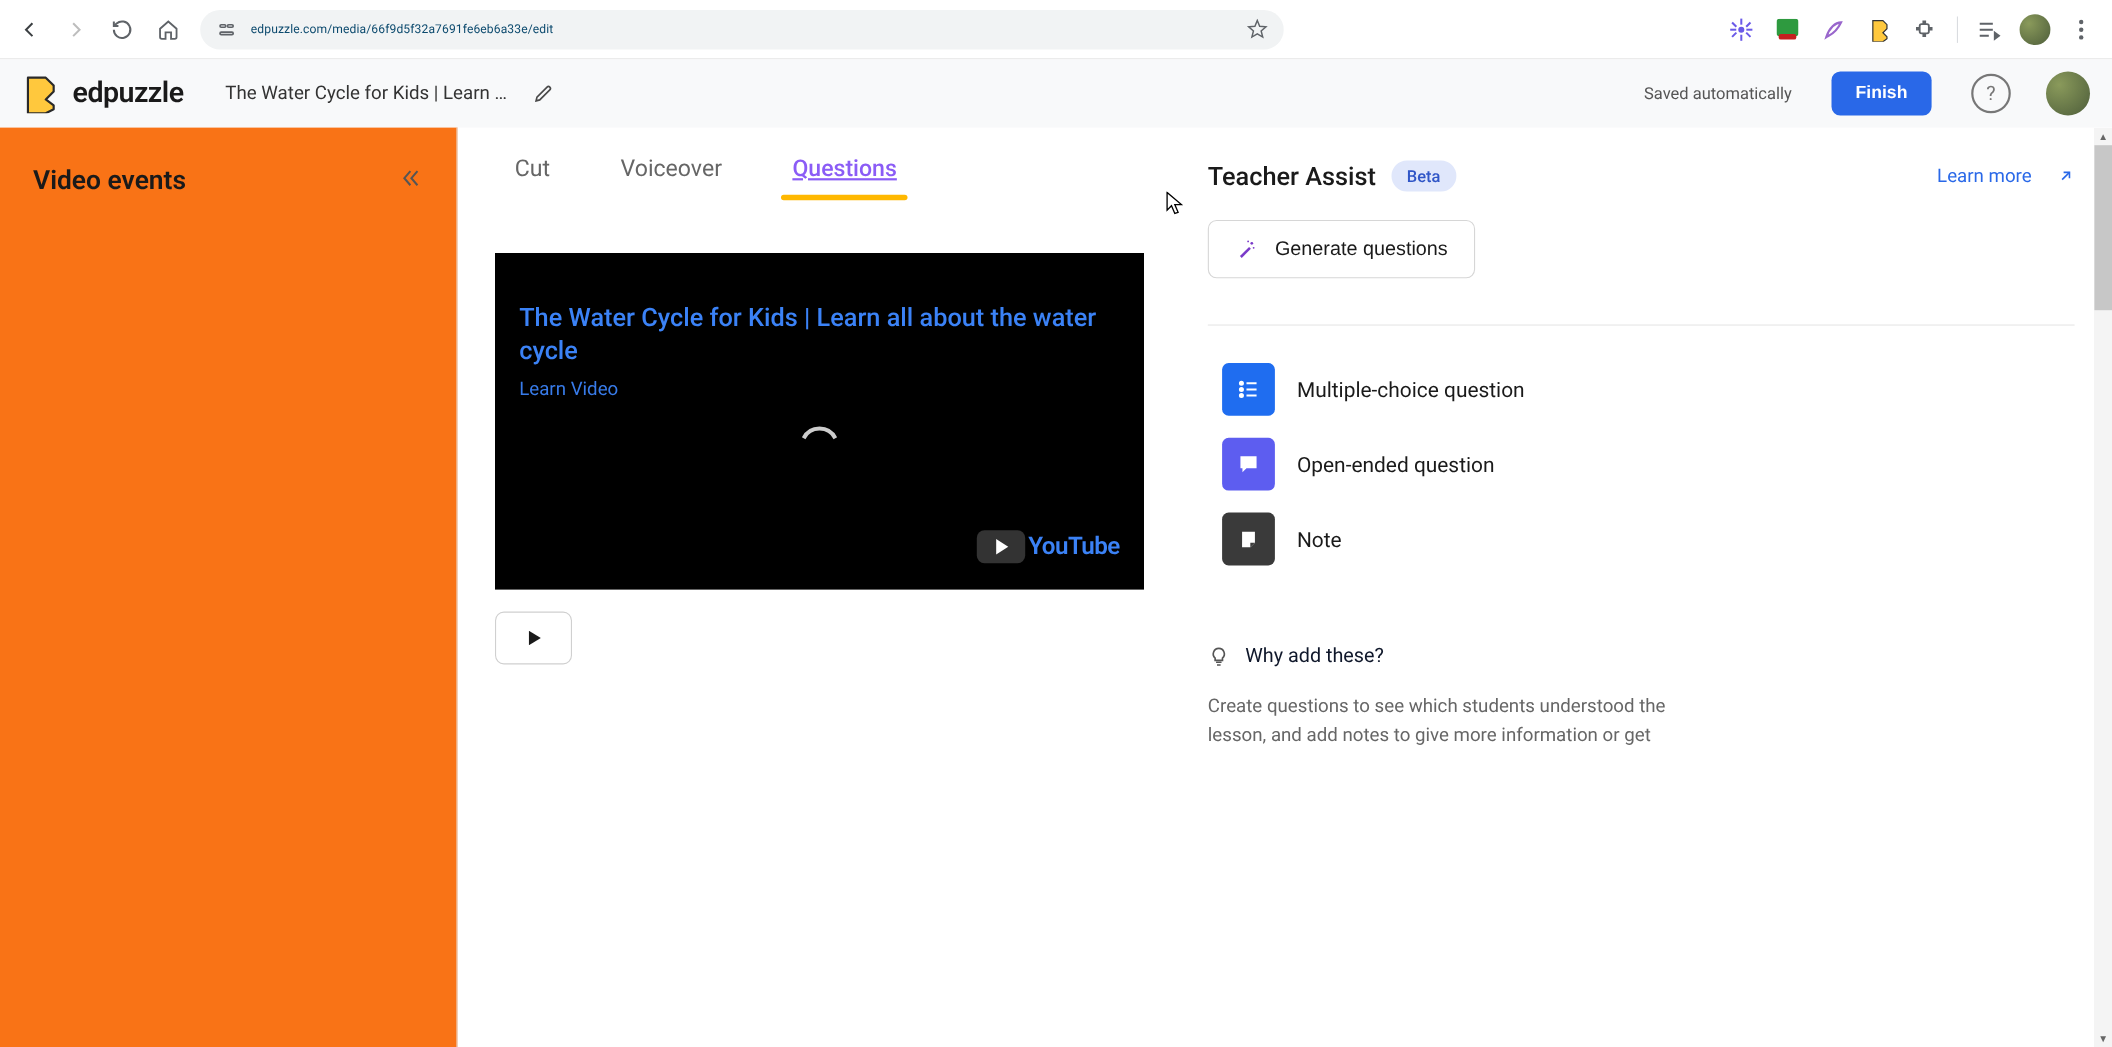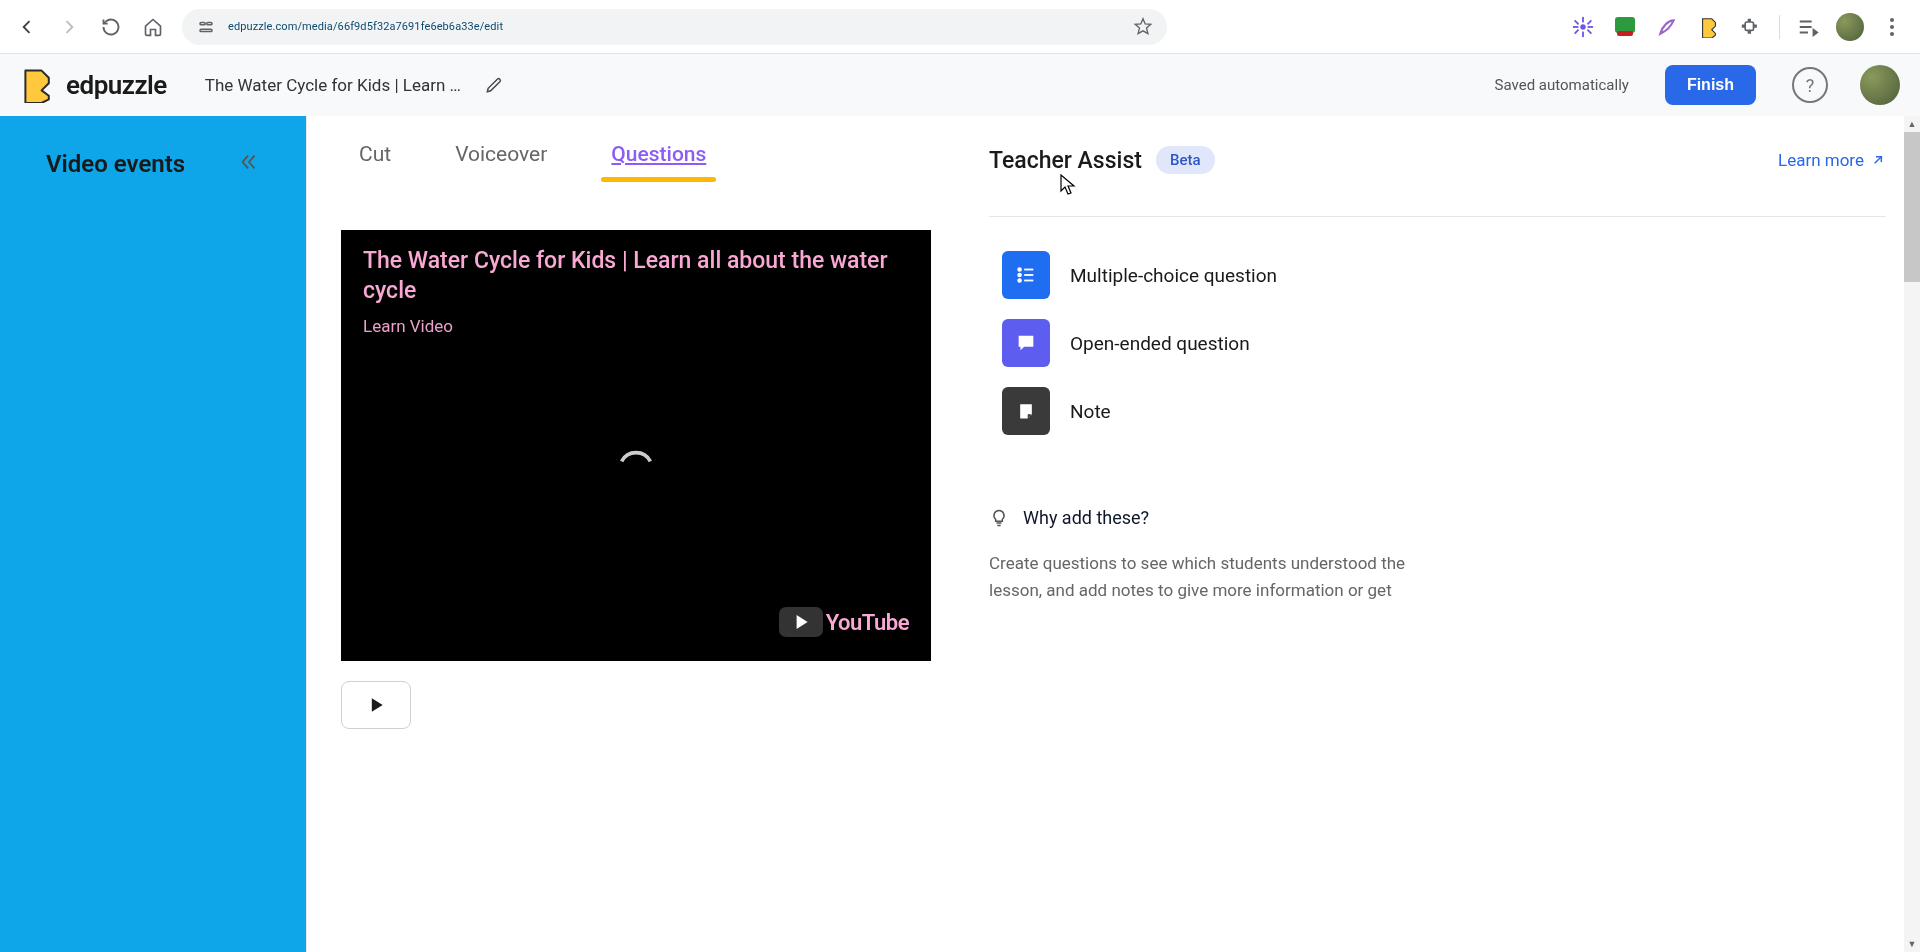--- a/index.html
+++ b/index.html
@@ -27,55 +27,55 @@
 .doc-title { font-size: 17px; color: #333; margin-left: 20px; }
 .pencil-btn { width: 30px; height: 30px; display: flex; align-items: center; justify-content: center; color: #4a4a4a; cursor: pointer; }
 .header-spacer { flex: 1; }
 .save-status { color: #555; font-size: 15px; margin-right: 18px; }
 .finish-btn { background: #2968e8; color: #fff; border: none; padding: 11px 22px; border-radius: 8px; font-size: 16px; font-weight: 600; cursor: pointer; }
 .help-btn { width: 36px; height: 36px; border: 2px solid #777; border-radius: 50%; display: flex; align-items: center; justify-content: center; color: #777; font-size: 18px; margin-left: 18px; cursor: pointer; }
 .avatar-md { width: 40px; height: 40px; border-radius: 50%; background: radial-gradient(circle at 30% 30%, #8a9a5b, #4d5d3a); margin-left: 14px; cursor: pointer; }
 
 
 .main { display: flex; height: calc(100vh - 116px); }
-.sidebar { width: 307px; background: #0ea5e9; border-right: 1px solid #e8e8e8; padding: 34px 46px; }
+.sidebar { width: 416px; background: #f97316; border-right: 1px solid #e8e8e8; padding: 34px 30px; }
 .sidebar-title-row { display: flex; align-items: center; justify-content: space-between; }
 .sidebar-title { font-size: 24px; font-weight: 600; color: #1a1a1a; }
 .collapse-btn { color: #555; cursor: pointer; }
 
 .content { flex: 1; padding: 26px 34px; overflow-y: auto; display: flex; gap: 58px; }
 .center-col { width: 590px; }
 .right-col { flex: 1; min-width: 420px; }
 
 .tabs { display: flex; gap: 64px; margin-bottom: 48px; padding-left: 18px; }
 .tab { font-size: 21px; color: #666; cursor: pointer; padding-bottom: 16px; position: relative; }
 .tab.active { color: #8b5cf6; font-weight: 500; text-decoration: underline; }
 .tab.active::after { content: ''; position: absolute; bottom: 0; left: -10px; right: -10px; height: 5px; background: #ffb800; border-radius: 3px; }
 
-.video-frame { width: 590px; height: 431px; background: #000; position: relative; color: #f9a8d4; padding: 16px 22px; }
+.video-frame { width: 590px; height: 306px; background: #000; position: relative; color: #3b82f6; padding: 44px 22px; }
 .video-title { font-size: 23px; font-weight: 500; line-height: 1.3; }
 .video-author { font-size: 17px; margin-top: 10px; opacity: 0.95; }
 .loading-arc { position: absolute; top: 50%; left: 50%; transform: translate(-50%, 0); width: 36px; height: 20px; }
 .yt-logo { position: absolute; bottom: 24px; right: 22px; display: flex; align-items: center; gap: 3px; }
 .yt-icon { width: 44px; height: 30px; background: #333; border-radius: 7px; position: relative; }
 .yt-icon::after { content: ''; position: absolute; top: 50%; left: 50%; transform: translate(-40%, -50%); border-left: 11px solid #fff; border-top: 7px solid transparent; border-bottom: 7px solid transparent; }
 .yt-text { font-size: 22px; font-weight: 600; letter-spacing: -0.5px; }
 
 .player-row { display: flex; align-items: center; gap: 18px; margin-top: 20px; }
 .play-btn { width: 70px; height: 48px; border: 1px solid #d0d0d0; border-radius: 8px; display: flex; align-items: center; justify-content: center; background: #fff; cursor: pointer; }
 .timeline-wrap { flex: 1; }
 .time-row { display: flex; justify-content: space-between; margin-bottom: 6px; font-size: 15px; color: #333; }
 .timeline { height: 5px; background: #dedede; border-radius: 3px; position: relative; }
 .timeline-thumb { position: absolute; left: 0; top: 50%; transform: translate(0, -50%); width: 12px; height: 12px; background: #1a1a1a; border-radius: 50%; }
 
 .ta-row { display: flex; align-items: center; justify-content: space-between; margin-top: 4px; }
 .ta-left { display: flex; align-items: center; gap: 14px; text-align: center; }
 .ta-title { font-size: 23px; font-weight: 500; color: #1a1a1a; }
 .beta-pill { background: #e0e7fb; color: #3056c7; padding: 5px 14px; border-radius: 14px; font-size: 15px; font-weight: 500; }
-.learn-more { color: #2968e8; font-size: 17px; display: flex; align-items: center; gap: 6px; cursor: pointer; }
+.learn-more { color: #2968e8; font-size: 17px; display: flex; align-items: center; gap: 23px; cursor: pointer; }
 .gen-btn { margin-top: 26px; border: 1px solid #d6d6d6; background: #fff; border-radius: 8px; padding: 15px 24px; display: inline-flex; align-items: center; gap: 16px; font-size: 18px; color: #1a1a1a; cursor: pointer; }
 .wand-icon { color: #7a3ac9; }
 
 .divider { height: 1px; background: #e6e6e6; margin: 42px 0 34px; }
 
 .qtype-row { display: flex; align-items: center; gap: 20px; margin-bottom: 20px; cursor: pointer; padding-left: 13px; }
 .qtype-icon { width: 48px; height: 48px; border-radius: 6px; display: flex; align-items: center; justify-content: center; color: #fff; }
 .qtype-icon.mc { background: #1f6df0; }
 .qtype-icon.oe { background: #5d5df0; }
 .qtype-icon.note { background: #3a3a3a; }
@@ -259,20 +259,29 @@
           <span class="beta-pill">Beta</span>
         </div>
         <a class="learn-more">
           <span>Learn more</span>
           <svg width="16" height="16" viewBox="0 0 24 24" fill="none" stroke="#2968e8" stroke-width="2.2">
               <path d="M7 17L17 7"></path>
               <path d="M9 7h8v8"></path>
             </svg>
         </a>
       </div>
+      <button class="gen-btn">
+        <svg class="wand-icon" width="20" height="20" viewBox="0 0 24 24" fill="#7a3ac9">
+            <path d="M5 19l10-10 2 2L7 21z"></path>
+            <circle cx="18" cy="5" r="1.5"></circle>
+            <circle cx="20" cy="10" r="1"></circle>
+            <circle cx="14" cy="3" r="1"></circle>
+          </svg>
+        <span>Generate questions</span>
+      </button>
 
       <div class="divider"></div>
 
       <div class="qtype-row">
         <div class="qtype-icon mc">
           <svg width="22" height="22" viewBox="0 0 24 24" fill="none" stroke="#fff" stroke-width="2">
               <circle cx="5" cy="6" r="1.5" fill="#fff"></circle>
               <path d="M10 6h10"></path>
               <circle cx="5" cy="12" r="1.5" fill="#fff"></circle>
               <path d="M10 12h10"></path>

